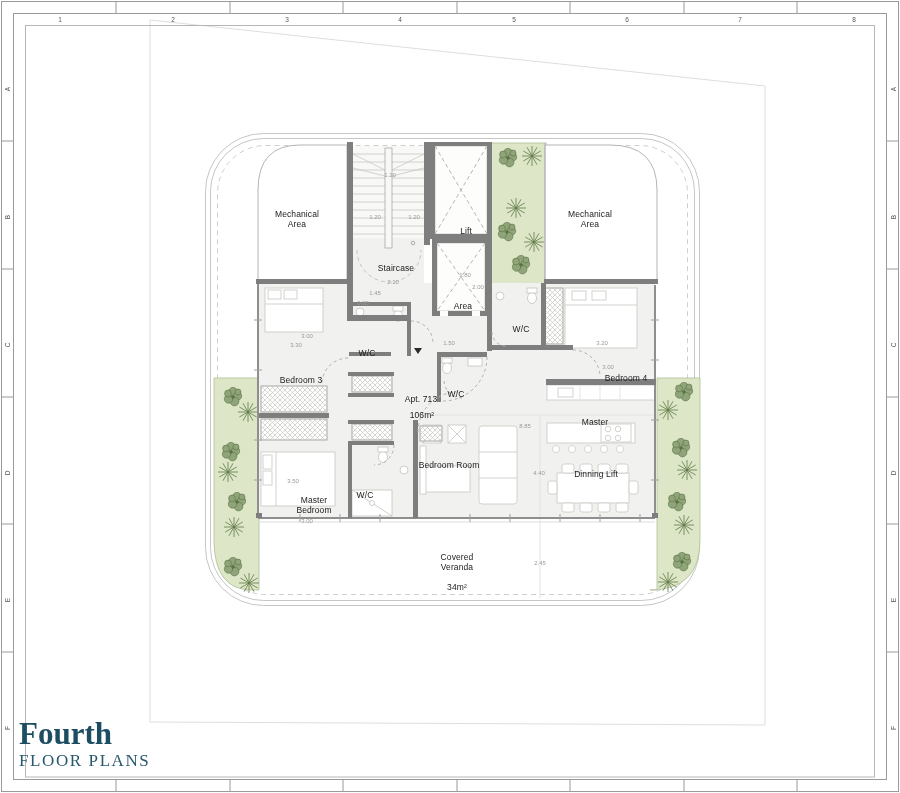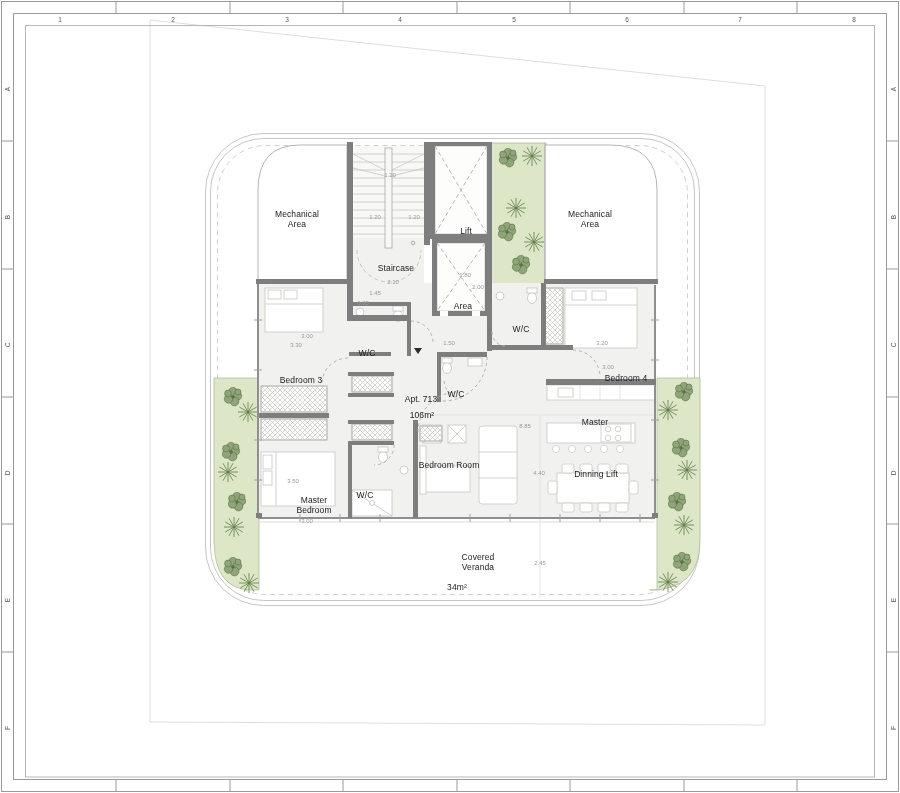--- a/index.html
+++ b/index.html
@@ -384,21 +384,21 @@
       <span class="room-label" style="left: 365px; top: 484px;">W/C</span>
       <span class="room-label" style="left: 301px; top: 369px;">Bedroom 3</span>
       <span class="room-label" style="left: 626px; top: 367px;">Bedroom 4</span>
       <span class="room-label" style="left: 314px; top: 494px;">Master
 Bedroom</span>
       <span class="room-label" style="left: 595px; top: 411px;">Master</span>
       <span class="room-label" style="left: 449px; top: 454px;">Bedroom Room</span>
       <span class="room-label" style="left: 596px; top: 463px;">Dinning Lift</span>
       <span class="room-label" style="left: 421px; top: 388px;">Apt. 713</span>
       <span class="room-label" style="left: 422px; top: 404px;">106m²</span>
-      <span class="room-label" style="left: 457px; top: 551px; margin-left: 21px;">Covered
+      <span class="room-label" style="left: 457px; top: 551px;">Covered
 Veranda</span>
       <span class="room-label" style="left: 457px; top: 576px;">34m²</span>
     </div>
 <div class="layer" id="dims">
       <span class="dim-label" style="left: 390px; top: 163px;">1.20</span>
       <span class="dim-label" style="left: 375px; top: 205px;">1.20</span>
       <span class="dim-label" style="left: 414px; top: 205px;">1.20</span>
       <span class="dim-label" style="left: 393px; top: 270px;">2.10</span>
       <span class="dim-label" style="left: 375px; top: 281px;">1.45</span>
       <span class="dim-label" style="left: 363px; top: 291px;">0.85</span>
@@ -409,14 +409,18 @@
       <span class="dim-label" style="left: 296px; top: 333px;">3.30</span>
       <span class="dim-label" style="left: 602px; top: 331px;">3.20</span>
       <span class="dim-label" style="left: 608px; top: 355px;">3.00</span>
       <span class="dim-label" style="left: 525px; top: 414px;">8.85</span>
       <span class="dim-label" style="left: 539px; top: 461px;">4.40</span>
       <span class="dim-label" style="left: 293px; top: 469px;">3.50</span>
       <span class="dim-label" style="left: 307px; top: 509px;">3.00</span>
       <span class="dim-label" style="left: 540px; top: 551px;">2.45</span>
     </div>
 
-
+<div class="title-block">
+  <div class="title-main">Fourth</div>
+  <div class="title-sub">FLOOR PLANS</div>
 </div>
 
+</div>
+
 </body></html>

